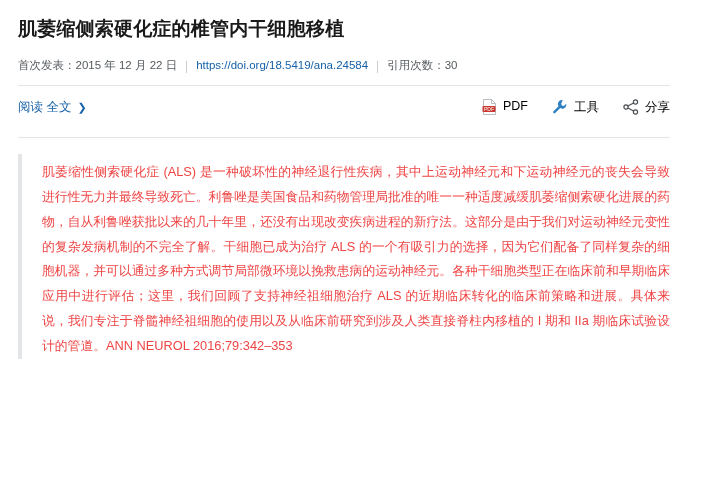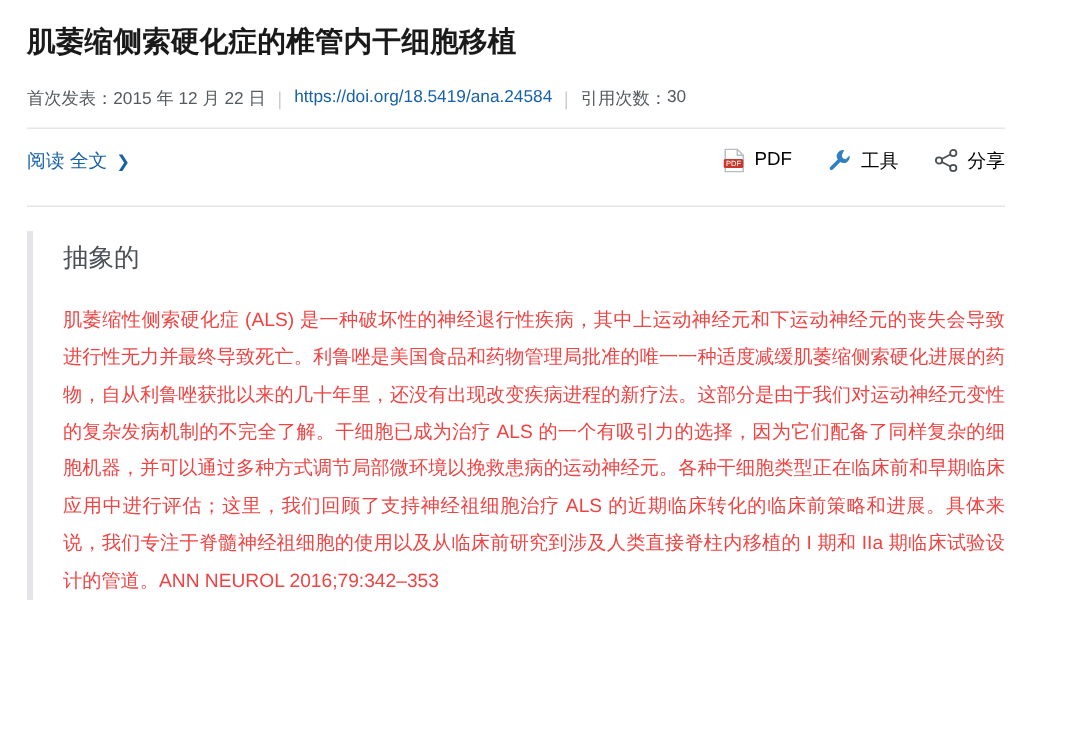--- a/index.html
+++ b/index.html
@@ -174,17 +174,16 @@
             <line x1="4.9" y1="9" x2="10.6" y2="12" stroke="#4a4f53" stroke-width="1.2"></line>
           </svg>
         </span>
         <span>分享</span>
       </div>
 
     </div>
   </div>
 
   <div class="abstract-card">
-    <h2 class="abstract-title">抽象的</h2>
     <div class="abstract-body">肌萎缩性侧索硬化症 (ALS) 是一种破坏性的神经退行性疾病，其中上运动神经元和下运动神经元的丧失会导致进行性无力并最终导致死亡。利鲁唑是美国食品和药物管理局批准的唯一一种适度减缓肌萎缩侧索硬化进展的药物，自从利鲁唑获批以来的几十年里，还没有出现改变疾病进程的新疗法。这部分是由于我们对运动神经元变性的复杂发病机制的不完全了解。干细胞已成为治疗 ALS 的一个有吸引力的选择，因为它们配备了同样复杂的细胞机器，并可以通过多种方式调节局部微环境以挽救患病的运动神经元。各种干细胞类型正在临床前和早期临床应用中进行评估；这里，我们回顾了支持神经祖细胞治疗 ALS 的近期临床转化的临床前策略和进展。具体来说，我们专注于脊髓神经祖细胞的使用以及从临床前研究到涉及人类直接脊柱内移植的 I 期和 IIa 期临床试验设计的管道。ANN NEUROL 2016;79:342–353</div>
   </div>
 
 </div>
 
 </body></html>

